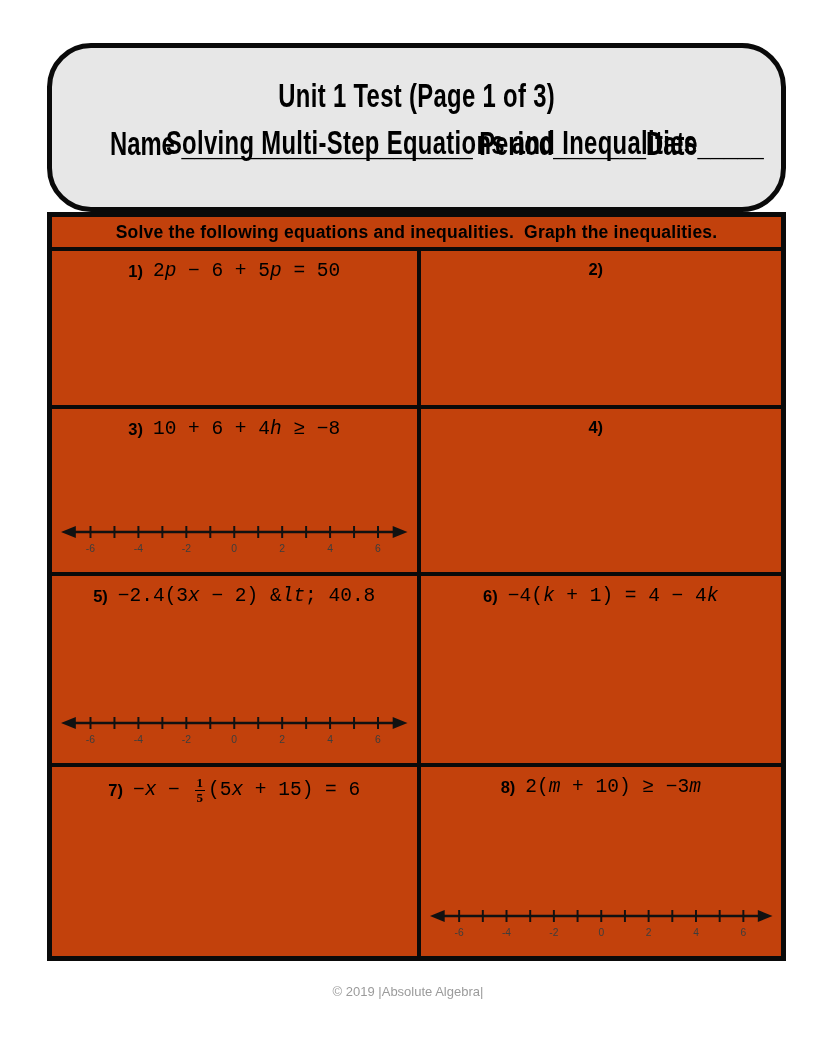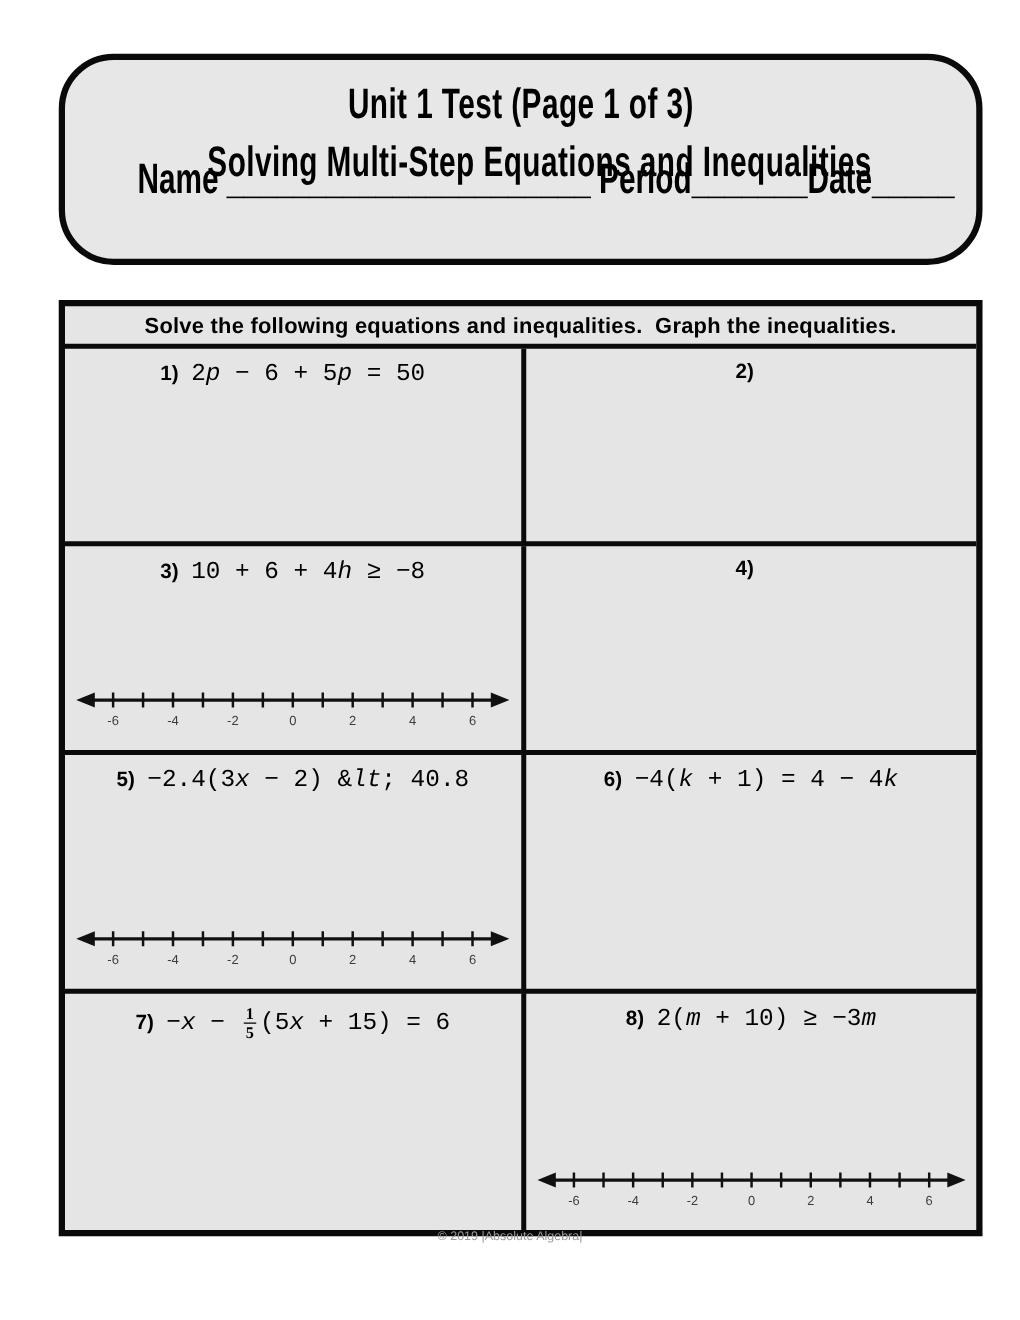--- a/index.html
+++ b/index.html
@@ -13,21 +13,21 @@
   }
 
   
   .header-box {
     position: absolute;
     left: 47px; top: 43px;
     width: 739px; height: 169px;
     background: #e7e7e7;
     border: 5px solid #0a0a0a;
     border-radius: 44px;
-    padding-top: 12px;
+    padding-top: 24px;
   }
   .title-line {
     text-align: center;
     font-weight: bold;
     font-size: 34px;
     line-height: 47px;
     letter-spacing: 0.5px;
   }
   .condense {
     display: inline-block;
@@ -40,27 +40,27 @@
     left: 20px; bottom: 5px;
     font-weight: bold;
     font-size: 34px;
     white-space: pre;
   }
   .name-row .condense { transform-origin: 0 50%; }
 
   
   .ptable {
     position: absolute;
-    left: 47px; top: 240px;
+    left: 47px; top: 212px;
     width: 739px; height: 749px;
     border: 5px solid #0a0a0a;
     display: grid;
     grid-template-columns: 1fr 1fr;
     grid-template-rows: 34px 158px 167px 191px auto;
-    background: #e5e5e5;
+    background: #c2410c;
   }
   .instr {
     grid-column: 1 / 3;
     border-bottom: 4px solid #0a0a0a;
     display: flex; align-items: center; justify-content: center;
     font-weight: bold;
     font-size: 17.5px;
     letter-spacing: 0.2px;
     white-space: pre;
   }
@@ -109,21 +109,21 @@
     left: 8px; right: 8px; bottom: 10px;
     height: 44px;
   }
   .nl svg { width: 100%; height: 100%; display: block; }
 
   .footer {
     position: absolute;
     top: 984px; left: 0;
     width: 100%;
     text-align: center;
-    font-size: 10px;
+    font-size: 13px;
     color: #9b9b9b;
   }
 </style>
 </head>
 <body>
 
 <div class="header-box">
   <div class="title-line">
     <span class="condense">Unit 1 Test (Page 1 of 3)</span>
   </div>

